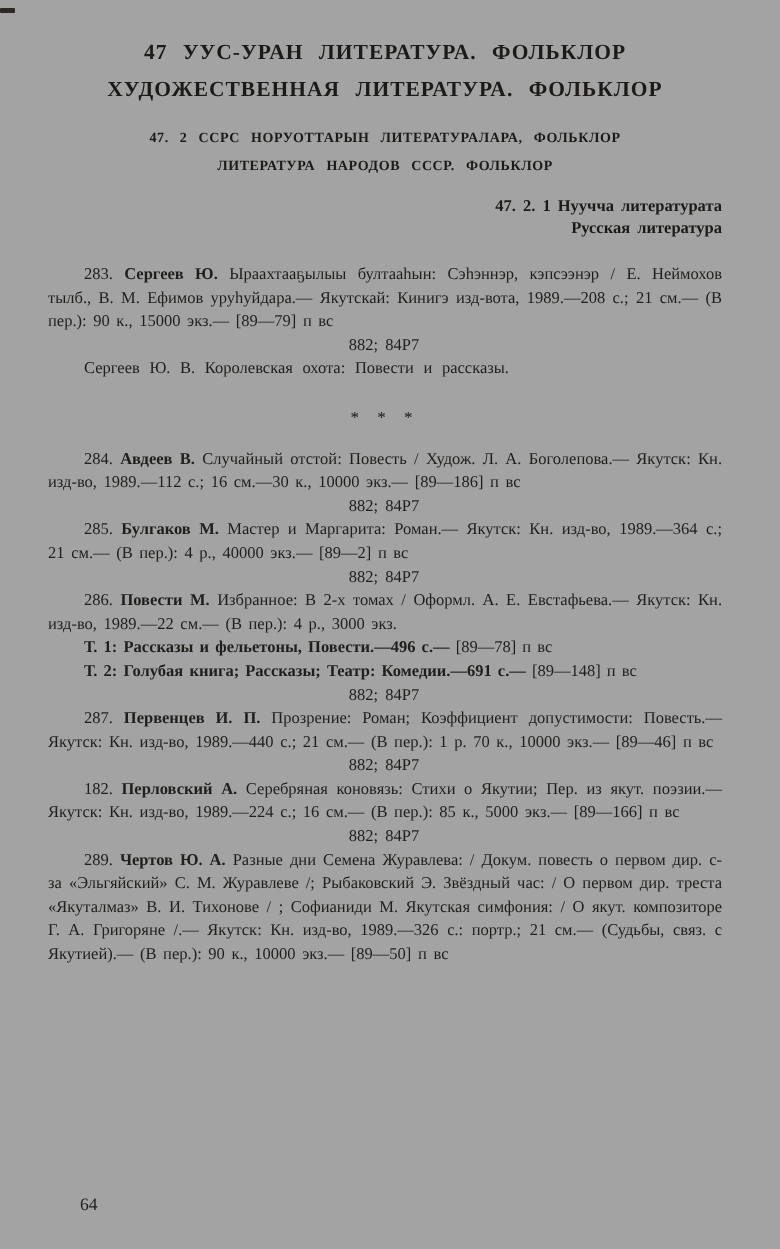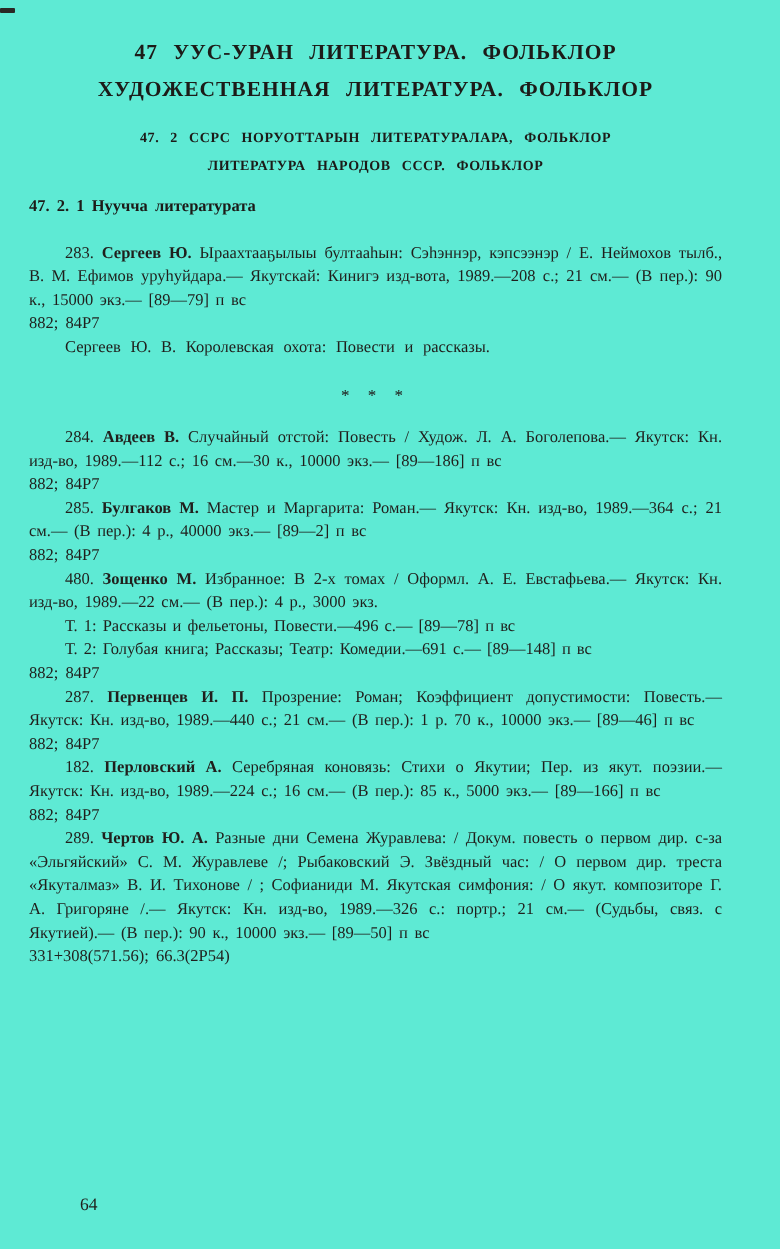--- a/index.html
+++ b/index.html
@@ -5,26 +5,26 @@
   html, body {
     margin: 0;
     padding: 0;
     background: #e9e8e4;
   }
   .page {
     position: relative;
     width: 780px;
     height: 1249px;
     margin: 0 auto;
-    background: #5eead4;
+    background: #a3a3a3;
     color: #201f1c;
     font-family: "Liberation Serif", "DejaVu Serif", serif;
     overflow: hidden;
     box-sizing: border-box;
-    padding: 34px 58px 0 29px;
+    padding: 34px 58px 0 48px;
     text-rendering: geometricPrecision;
   }
   .page * { box-sizing: border-box; }
 
   .speck {
     position: absolute;
     left: 0;
     top: 8px;
     width: 15px;
     height: 5px;
@@ -46,21 +46,21 @@
     text-align: center;
     font-weight: bold;
     font-size: 14px;
     line-height: 28px;
     letter-spacing: 0.6px;
     word-spacing: 7px;
     margin-top: 17px;
     color: #1c1b18;
   }
   .h3 {
-    text-align: left;
+    text-align: right;
     font-weight: bold;
     font-size: 16.5px;
     line-height: 21.5px;
     word-spacing: 3px;
     margin-top: 14px;
     color: #1c1b18;
   }
 
   .body-block {
     margin-top: 24px;
@@ -76,23 +76,23 @@
     text-align: justify;
     text-indent: 36px;
     word-spacing: 2.5px;
   }
   p.entry .author { font-weight: bold; }
   p.vol {
     text-align: justify;
     text-indent: 36px;
     word-spacing: 2px;
   }
-  p.vol b { font-weight: normal; }
+  p.vol b { font-weight: bold; }
   p.code {
-    text-align: left;
+    text-align: center;
     word-spacing: 3px;
     padding-right: 2px;
   }
   p.note {
     text-indent: 36px;
     word-spacing: 5.5px;
   }
   p.separator {
     text-align: center;
     font-size: 17px;
@@ -120,47 +120,47 @@
     <div>ХУДОЖЕСТВЕННАЯ ЛИТЕРАТУРА. ФОЛЬКЛОР</div>
   </div>
 
   <div class="h2">
     <div>47. 2 ССРС НОРУОТТАРЫН ЛИТЕРАТУРАЛАРА, ФОЛЬКЛОР</div>
     <div>ЛИТЕРАТУРА НАРОДОВ СССР. ФОЛЬКЛОР</div>
   </div>
 
   <div class="h3">
     <div>47. 2. 1 Нуучча литературата</div>
+    <div>Русская литература</div>
   </div>
 
   <div class="body-block">
 
     <p class="entry"><span>283.</span> <span class="author">Сергеев Ю.</span> <span>Ыраахтааҕылыы бултааһын: Сэһэннэр, кэпсээнэр / Е. Неймохов тылб., В. М. Ефимов уруһуйдара.— Якутскай: Кинигэ изд-вота, 1989.—208 с.; 21 см.— (В пер.): 90 к., 15000 экз.— [89—79] п вс</span></p>
     <p class="code">882; 84Р7</p>
     <p class="note">Сергеев Ю. В. Королевская охота: Повести и рассказы.</p>
 
     <p class="separator">* * *</p>
 
     <p class="entry"><span>284.</span> <span class="author">Авдеев В.</span> <span>Случайный отстой: Повесть / Худож. Л. А. Боголепова.— Якутск: Кн. изд-во, 1989.—112 с.; 16 см.—30 к., 10000 экз.— [89—186] п вс</span></p>
     <p class="code">882; 84Р7</p>
 
     <p class="entry"><span>285.</span> <span class="author">Булгаков М.</span> <span>Мастер и Маргарита: Роман.— Якутск: Кн. изд-во, 1989.—364 с.; 21 см.— (В пер.): 4 р., 40000 экз.— [89—2] п вс</span></p>
     <p class="code">882; 84Р7</p>
 
-    <p class="entry"><span>480.</span> <span class="author">Зощенко М.</span> <span>Избранное: В 2-х томах / Оформл. А. Е. Евстафьева.— Якутск: Кн. изд-во, 1989.—22 см.— (В пер.): 4 р., 3000 экз.</span></p>
+    <p class="entry"><span>286.</span> <span class="author">Повести М.</span> <span>Избранное: В 2-х томах / Оформл. А. Е. Евстафьева.— Якутск: Кн. изд-во, 1989.—22 см.— (В пер.): 4 р., 3000 экз.</span></p>
     <p class="vol"><b>Т. 1: Рассказы и фельетоны, Повести.—496 с.—</b> <span>[89—78] п вс</span></p>
     <p class="vol"><b>Т. 2: Голубая книга; Рассказы; Театр: Комедии.—691 с.—</b> <span>[89—148] п вс</span></p>
     <p class="code">882; 84Р7</p>
 
     <p class="entry"><span>287.</span> <span class="author">Первенцев И. П.</span> <span>Прозрение: Роман; Коэффициент допустимости: Повесть.— Якутск: Кн. изд-во, 1989.—440 с.; 21 см.— (В пер.): 1 р. 70 к., 10000 экз.— [89—46] п вс</span></p>
     <p class="code">882; 84Р7</p>
 
     <p class="entry"><span>182.</span> <span class="author">Перловский А.</span> <span>Серебряная коновязь: Стихи о Якутии; Пер. из якут. поэзии.— Якутск: Кн. изд-во, 1989.—224 с.; 16 см.— (В пер.): 85 к., 5000 экз.— [89—166] п вс</span></p>
     <p class="code">882; 84Р7</p>
 
     <p class="entry"><span>289.</span> <span class="author">Чертов Ю. А.</span> <span>Разные дни Семена Журавлева: / Докум. повесть о первом дир. с-за «Эльгяйский» С. М. Журавлеве /; Рыбаковский Э. Звёздный час: / О первом дир. треста «Якуталмаз» В. И. Тихонове / ; Софианиди М. Якутская симфония: / О якут. композиторе Г. А. Григоряне /.— Якутск: Кн. изд-во, 1989.—326 с.: портр.; 21 см.— (Судьбы, связ. с Якутией).— (В пер.): 90 к., 10000 экз.— [89—50] п вс</span></p>
-    <p class="code">331+308(571.56); 66.3(2Р54)</p>
 
   </div>
 
   <div class="page-number">64</div>
 
 </div>
 
 </body></html>

